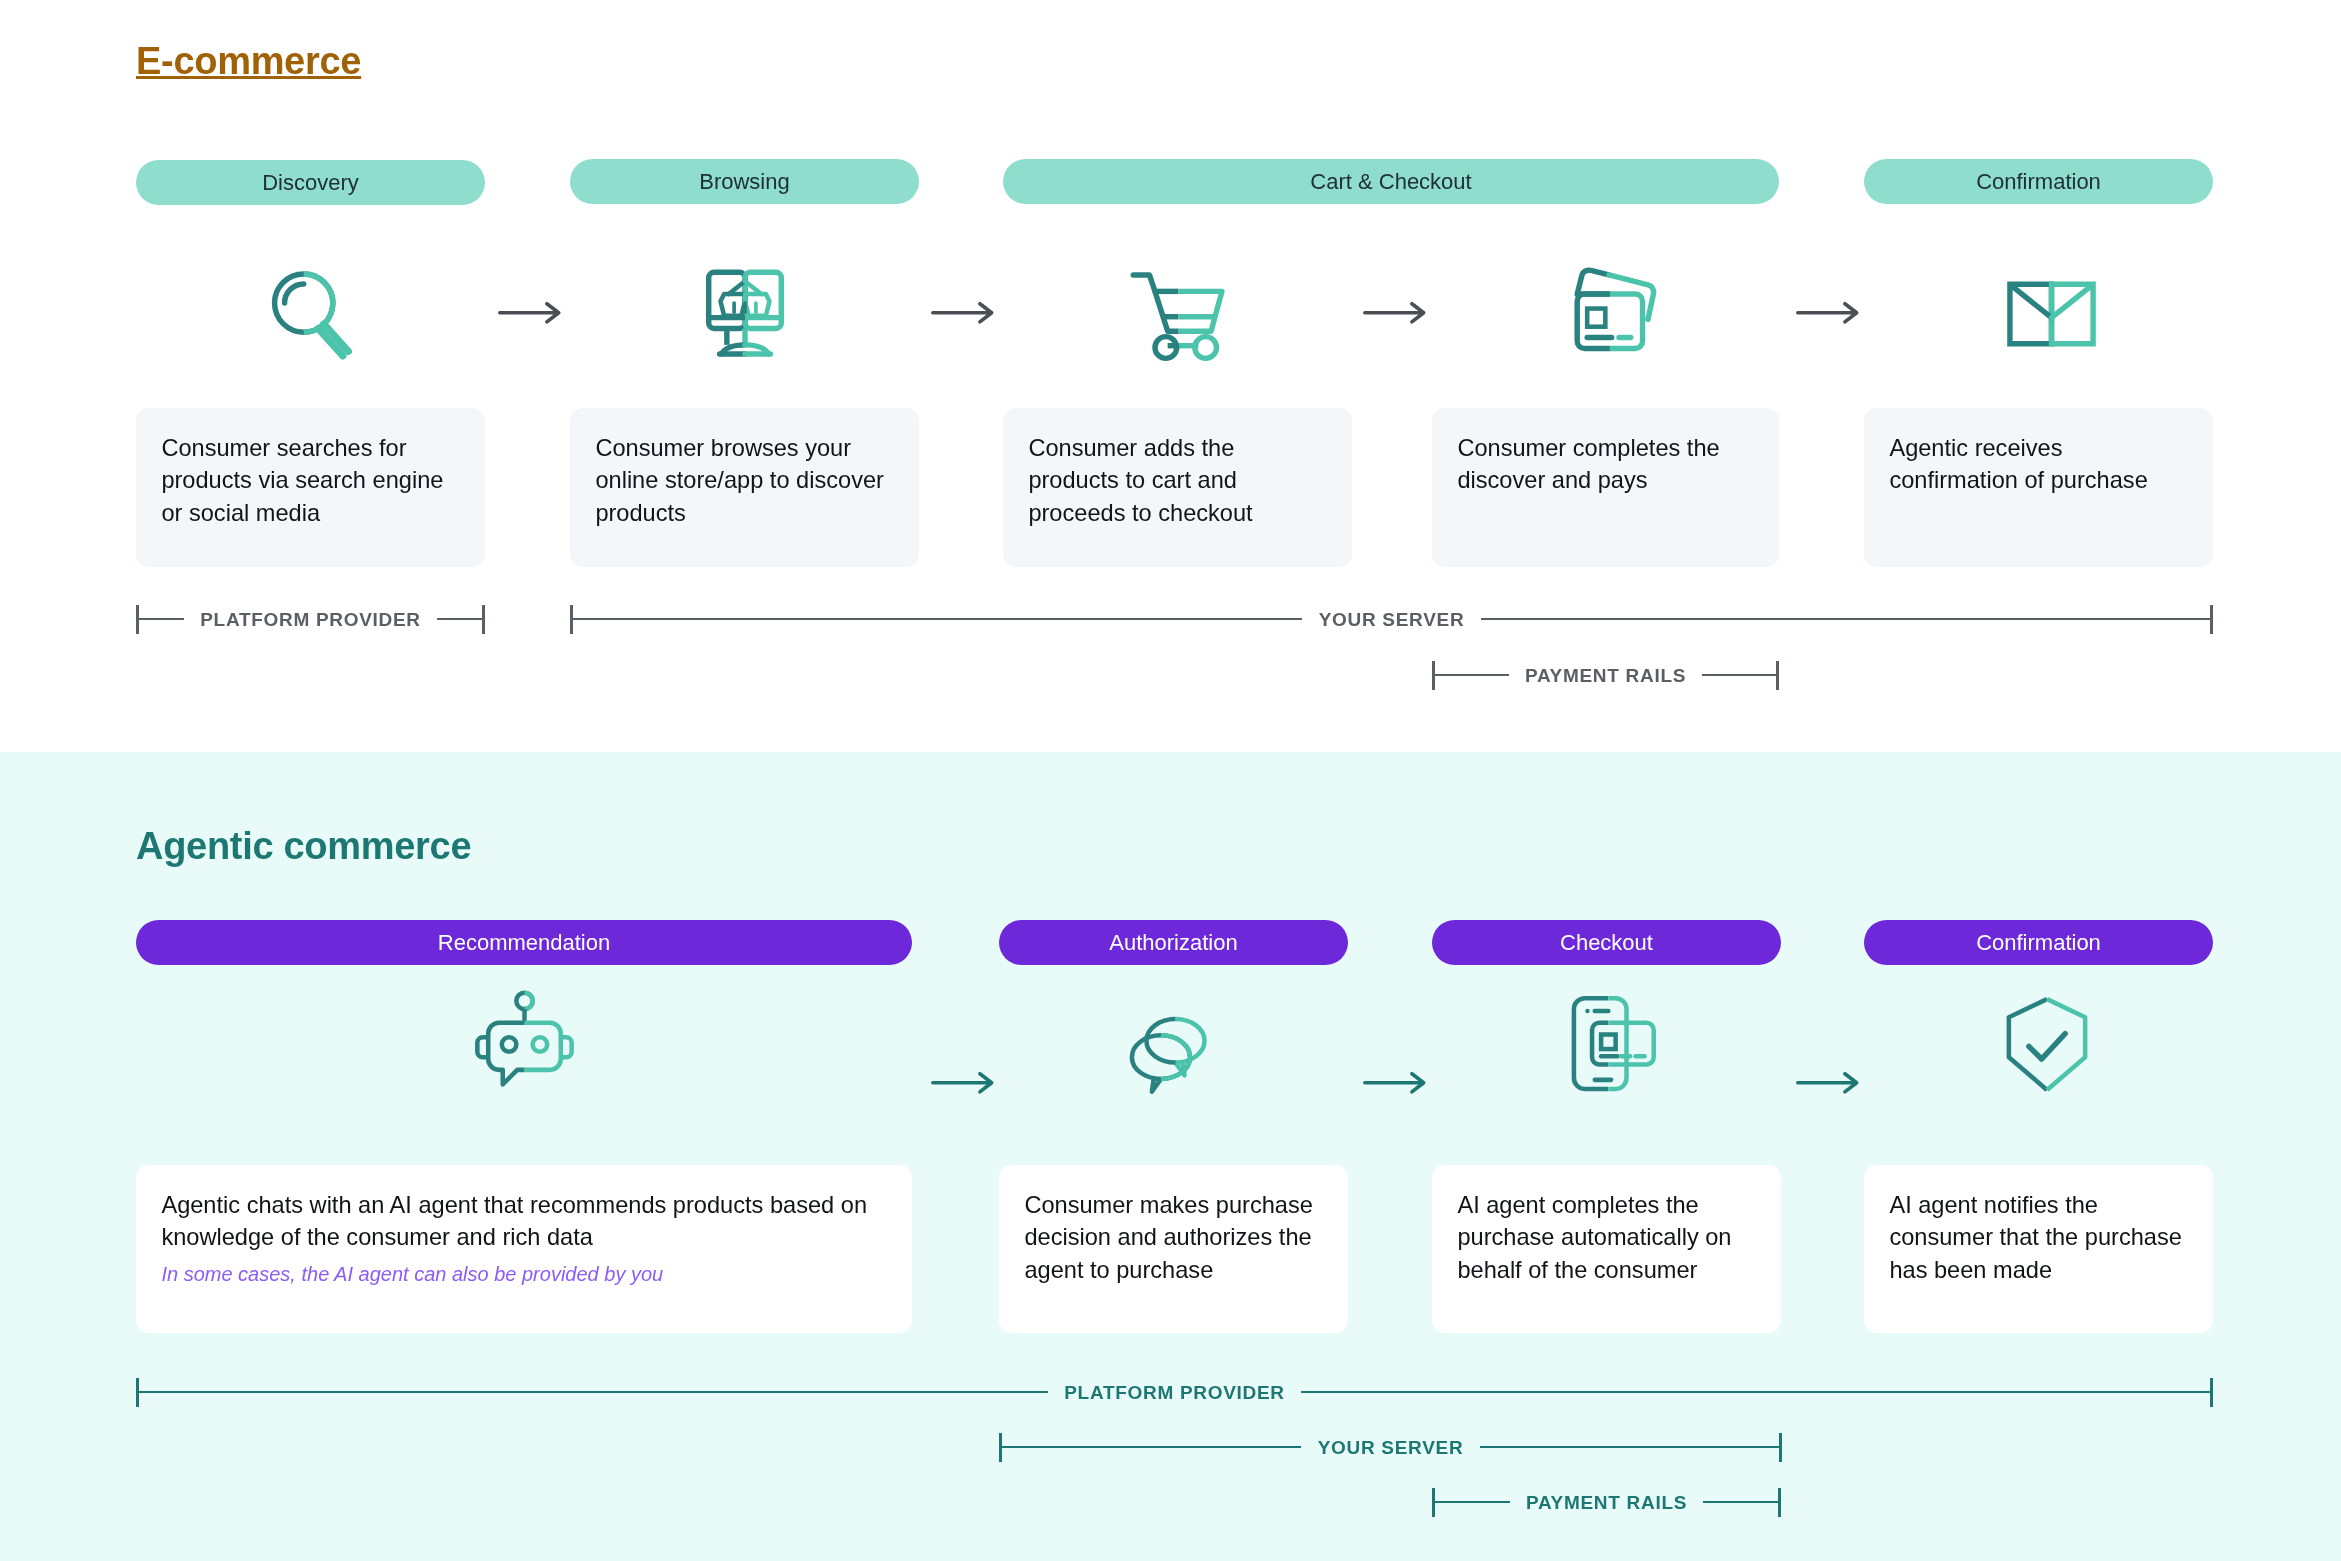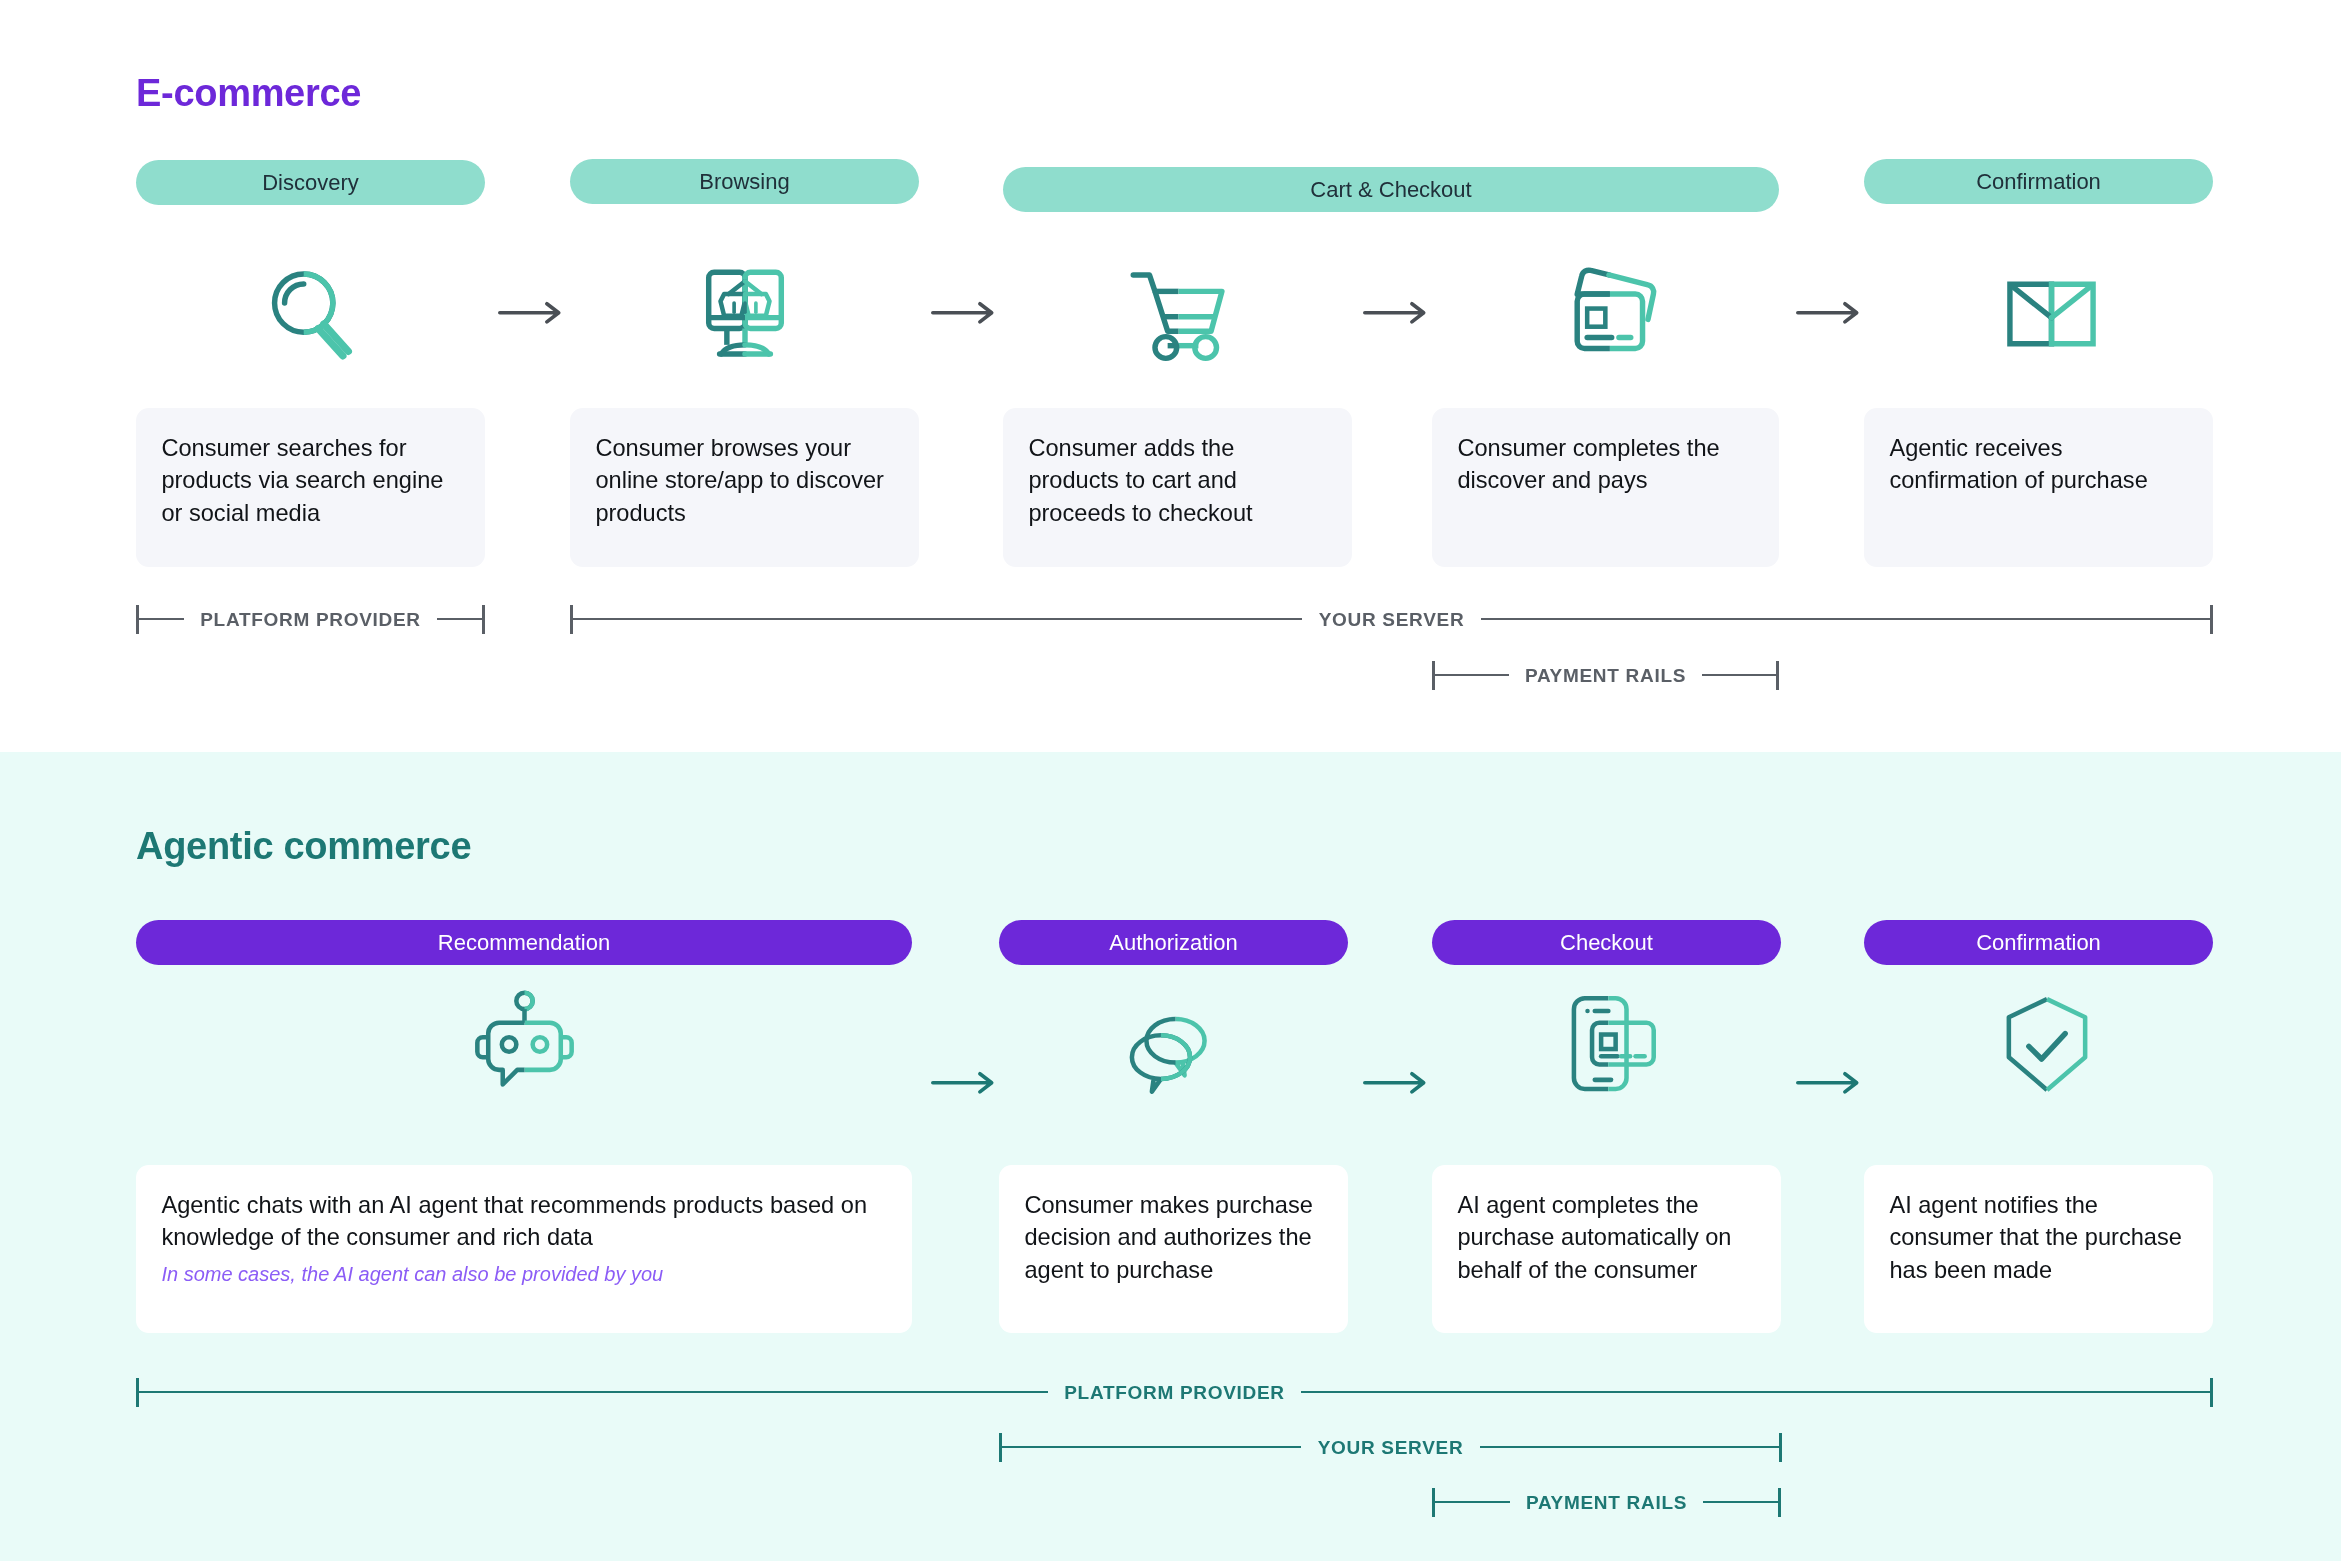--- a/index.html
+++ b/index.html
@@ -17,21 +17,21 @@
   .sec-ecom  { top: 0;   height: 752px; background: #ffffff; }
   .sec-agent { top: 752px; height: 810px; background: #e9fbf8; }
 
   .sec-title {
     position: absolute;
     left: 136px;
     font-size: 38px;
     font-weight: bold;
     letter-spacing: -0.3px;
   }
-  .sec-title.ecom  { top: 72px;  color: #6d28d9; }
+  .sec-title.ecom  { top: 40px;  color: #a16207; text-decoration: underline; }
   .sec-title.agent { top: 73px;  color: #1d7874; }
 
   
   .pill {
     position: absolute;
     height: 45px;
     border-radius: 23px;
     display: flex;
     align-items: center;
     justify-content: center;
@@ -117,21 +117,21 @@
   <div class="section sec-ecom">
 
     <div class="sec-title ecom">E-commerce</div>
 
     <div class="pill light" style="left:136px; top:160px; width:349px;">
       <span>Discovery</span>
     </div>
     <div class="pill light" style="left:570px; top:159px; width:349px;">
       <span>Browsing</span>
     </div>
-    <div class="pill light" style="left:1003px; top:159px; width:776px;margin-top:8px;">
+    <div class="pill light" style="left:1003px; top:159px; width:776px;">
       <span>Cart &amp; Checkout</span>
     </div>
     <div class="pill light" style="left:1864px; top:159px; width:349px;">
       <span>Confirmation</span>
     </div>
 
     <div class="icon-wrap" style="left:247px; top:259px;">
       <svg width="102" height="102" viewBox="0 0 112 112" fill="none">
         <circle cx="48" cy="44" r="32" stroke="#2a8280" stroke-width="6"></circle>
         <path d="M48 12a32 32 0 0 1 0 64" stroke="#4cc4ab" stroke-width="6" fill="none"></path>

